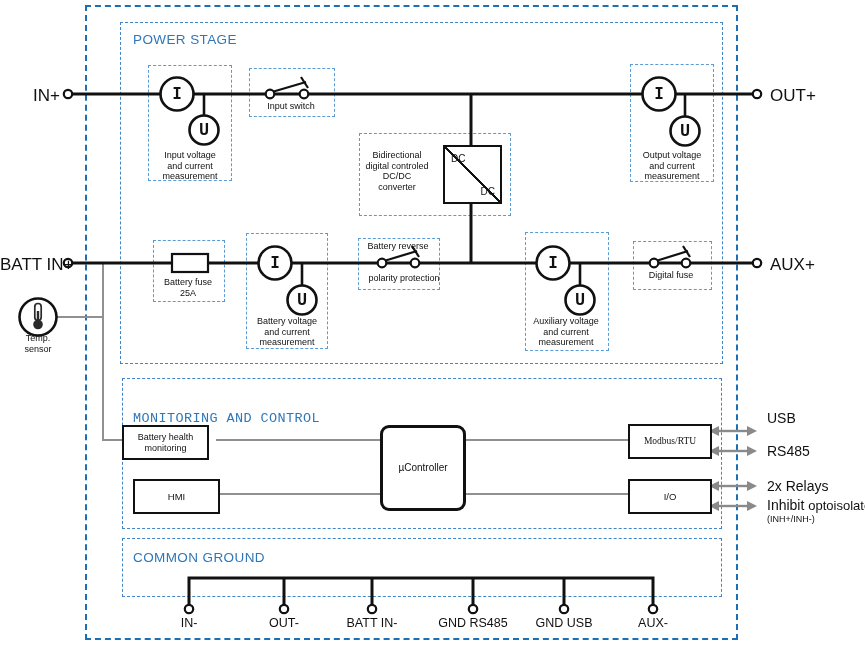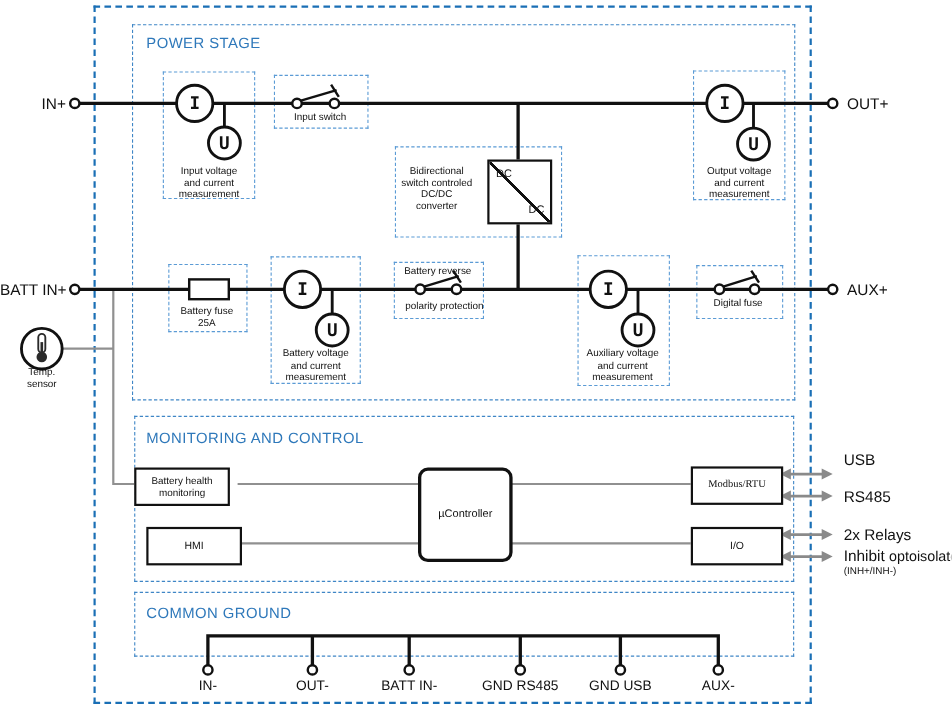--- a/index.html
+++ b/index.html
@@ -24,40 +24,40 @@
   .ah{fill:#8a8a8a;stroke:none;}
   
   .solid{background:#fff;border:2.2px solid #111;z-index:3;display:flex;align-items:center;
          justify-content:center;text-align:center;font-size:9px;line-height:1.2;white-space:pre-line;}
   .uc{border-width:3px;border-radius:9px;font-size:10px;}
   .dc-box{background:#fff;border:2.5px solid #111;z-index:3;
           background-image:linear-gradient(to top right,transparent calc(50% - 1.3px),#111 calc(50% - 1.3px),#111 calc(50% + 1.3px),transparent calc(50% + 1.3px));}
   .dc-t{position:absolute;font-size:10px;z-index:4;}
   
   .lbl{font-size:9px;line-height:1.17;text-align:center;white-space:pre-line;z-index:4;}
-  .term-lbl{font-size:14px;z-index:4;white-space:nowrap;}
+  .term-lbl{font-size:17px;z-index:4;white-space:nowrap;}
   .gnd-lbl{font-size:12.5px;text-align:center;z-index:4;white-space:nowrap;}
   .port-lbl{font-size:14px;z-index:4;white-space:nowrap;}
   .port-sub{font-size:9px;z-index:4;white-space:nowrap;}
   .suffix{font-size:13px;}
   .meter-letter{position:absolute;width:24px;text-align:center;z-index:4;
                 font-family:"DejaVu Sans Mono","Liberation Mono",monospace;font-size:16px;font-weight:bold;}
 </style>
 </head>
 <body>
 
 <div class="stage">
 
   <div class="abs outer-frame" style="left:85px;top:5px;width:649px;height:631px;"></div>
   <div class="abs section-frame" style="left:120px;top:22px;width:601px;height:340px;"></div>
   <div class="abs section-frame" style="left:122px;top:378px;width:598px;height:149px;"></div>
   <div class="abs section-frame" style="left:122px;top:538px;width:598px;height:57px;"></div>
 
   <div class="abs section-title" style="left:133px;top:32px;">POWER STAGE</div>
-  <div class="abs section-title" style="left:133px;top:391px;">MONITORING AND CONTROL</div>
+  <div class="abs section-title" style="left:133px;top:411px;font-family:Liberation Mono, monospace;">MONITORING AND CONTROL</div>
   <div class="abs section-title" style="left:133px;top:550px;">COMMON GROUND</div>
 
   <div class="abs mbox" style="left:148px;top:65px;width:82px;height:114px;"></div>
   <div class="abs mbox" style="left:249px;top:68px;width:84px;height:47px;"></div>
   <div class="abs mbox" style="left:359px;top:133px;width:150px;height:81px;"></div>
   <div class="abs mbox" style="left:630px;top:64px;width:82px;height:116px;"></div>
   <div class="abs mbox" style="left:153px;top:240px;width:70px;height:60px;"></div>
   <div class="abs mbox" style="left:246px;top:233px;width:80px;height:114px;"></div>
   <div class="abs mbox" style="left:358px;top:238px;width:80px;height:50px;"></div>
   <div class="abs mbox" style="left:525px;top:232px;width:82px;height:117px;"></div>
@@ -190,21 +190,21 @@
   <div class="abs term-lbl" style="left:14px;top:86px;width:46px;text-align:right;">IN+</div>
   <div class="abs term-lbl" style="left:770px;top:86px;">OUT+</div>
   <div class="abs term-lbl" style="left:0px;top:255px;width:60px;text-align:right;">BATT IN+</div>
   <div class="abs term-lbl" style="left:770px;top:255px;">AUX+</div>
 
   <div class="abs lbl" style="left:146px;top:150px;width:88px;">Input voltage
 and current
 measurement</div>
   <div class="abs lbl" style="left:252px;top:101px;width:78px;">Input switch</div>
   <div class="abs lbl" style="left:355px;top:150px;width:84px;">Bidirectional
-switch controled
+digital controled
 DC/DC
 converter</div>
   <div class="abs lbl" style="left:628px;top:150px;width:88px;">Output voltage
 and current
 measurement</div>
   <div class="abs lbl" style="left:153px;top:277px;width:70px;">Battery fuse
 25A</div>
   <div class="abs lbl" style="left:243px;top:316px;width:88px;">Battery voltage
 and current
 measurement</div>

